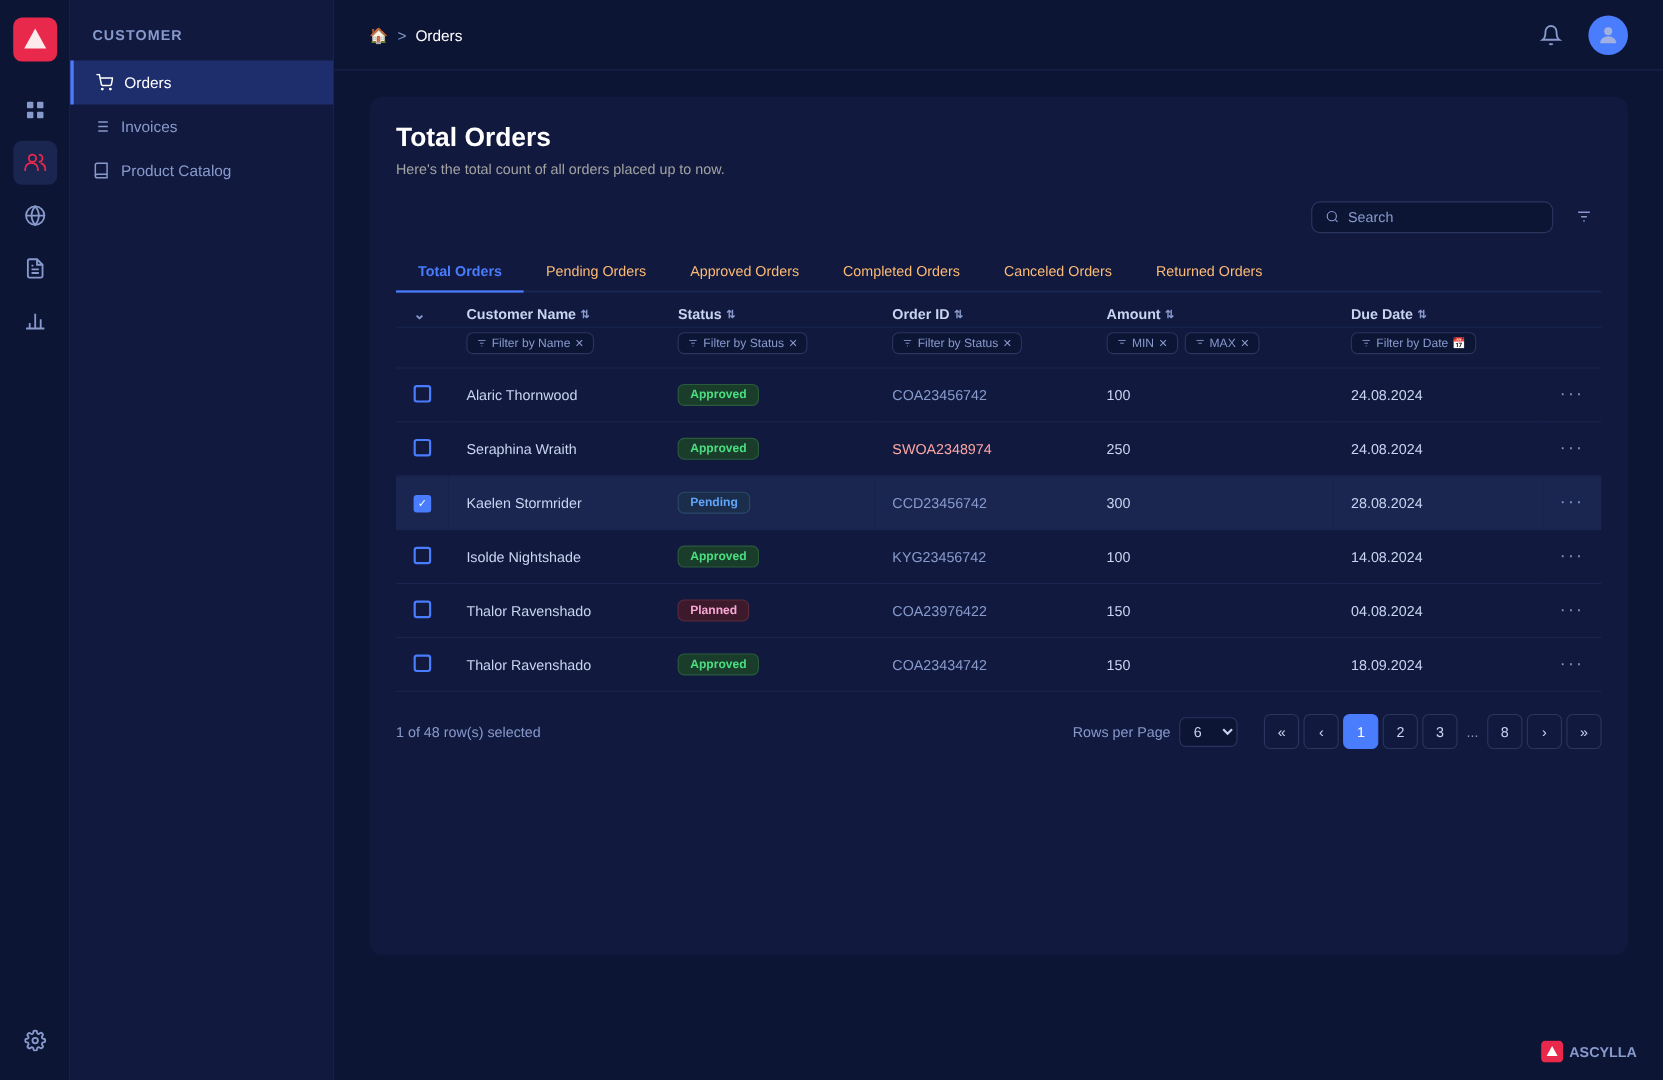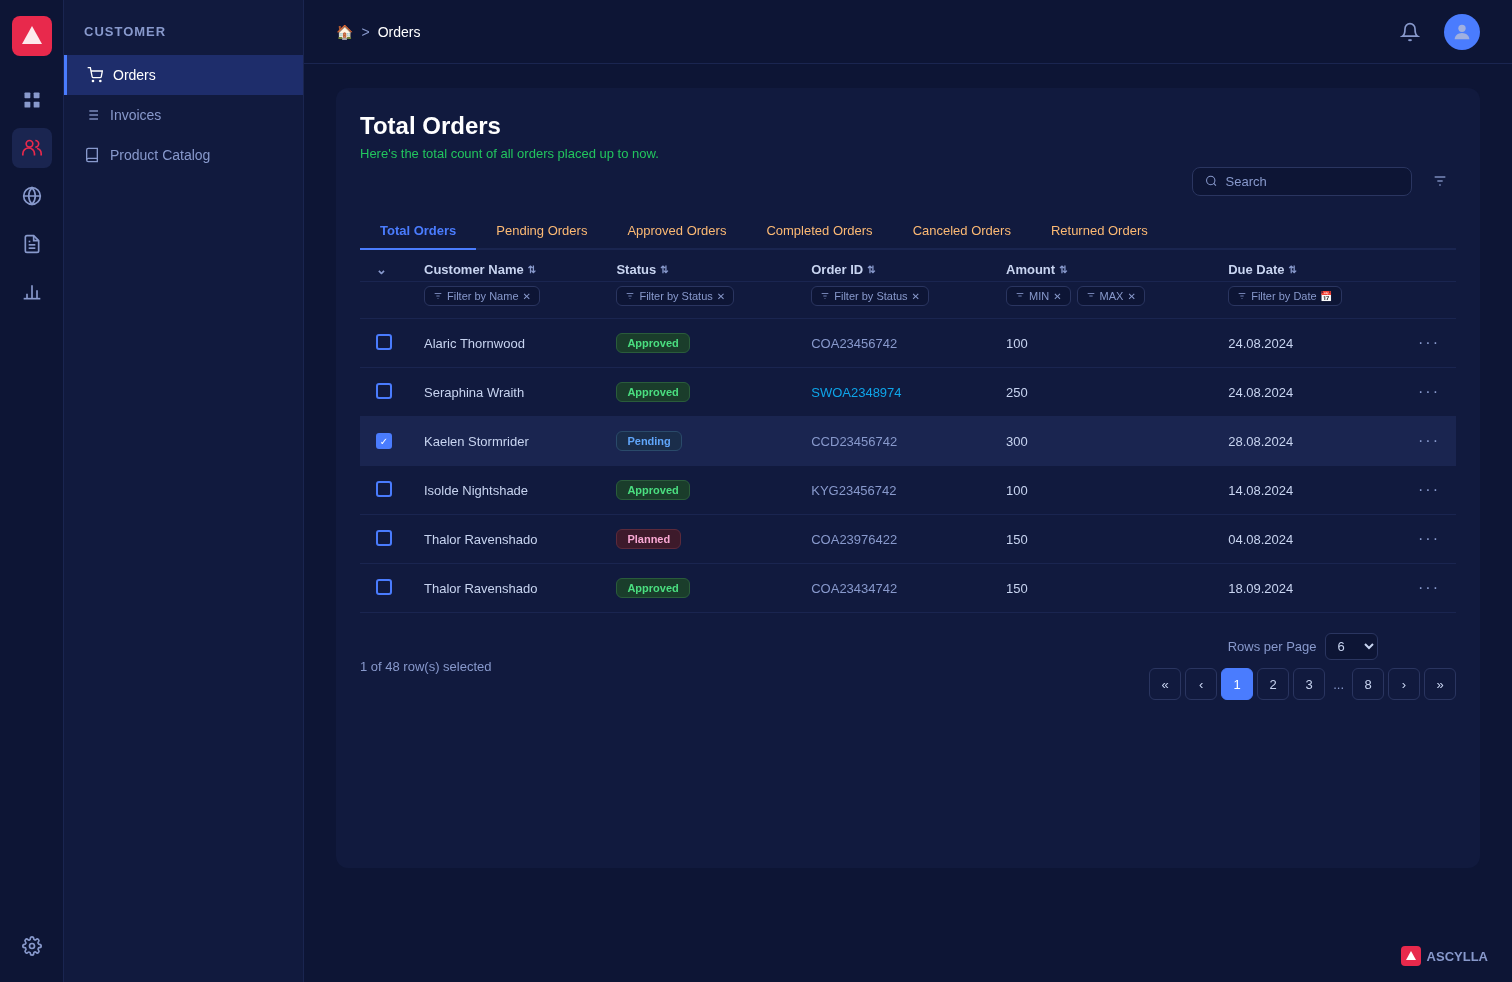--- a/index.html
+++ b/index.html
@@ -124,22 +124,22 @@
       min-height: 780px;
     }
     .page-title {
       font-size: 24px;
       font-weight: 700;
       color: #ffffff;
       margin-bottom: 6px;
     }
     .page-subtitle {
       font-size: 13px;
-      color: #22c55e;
-      margin-bottom: 4px;
+      color: #a3a3a3;
+      margin-bottom: 20px;
     }
 
     
     .search-row {
       display: flex;
       justify-content: flex-end;
       align-items: center;
       gap: 12px;
       margin-bottom: 16px;
     }
@@ -602,21 +602,21 @@
       <td><span class="more-btn">···</span></td>
     </tr>
               <tr>
       <td>
         <div class="checkbox "></div>
       </td>
       <td>Seraphina Wraith</td>
       <td>
         <span class="status-badge status-approved">Approved</span>
       </td>
-      <td style="color:#0ea5e9;">SWOA2348974</td>
+      <td style="color:#fca5a5;">SWOA2348974</td>
       <td>250</td>
       <td>24.08.2024</td>
       <td><span class="more-btn">···</span></td>
     </tr>
               <tr class="selected">
       <td>
         <div class="checkbox checked"></div>
       </td>
       <td>Kaelen Stormrider</td>
       <td>
@@ -665,21 +665,21 @@
       <td>150</td>
       <td>18.09.2024</td>
       <td><span class="more-btn">···</span></td>
     </tr>
             </tbody>
         </table>
       </div>
 
       <div class="pagination-row">
         <span>1 of 48 row(s) selected</span>
-        <div style="display:flex;align-items:center;gap:8px;flex-direction:column;">
+        <div style="display:flex;align-items:center;gap:24px;">
           <div class="rows-per-page">
             <span>Rows per Page</span>
             <select class="rows-select">
               <option>6</option>
               <option>10</option>
               <option>20</option>
             </select>
           </div>
           <div class="page-buttons">
             <div class="page-btn">«</div>

